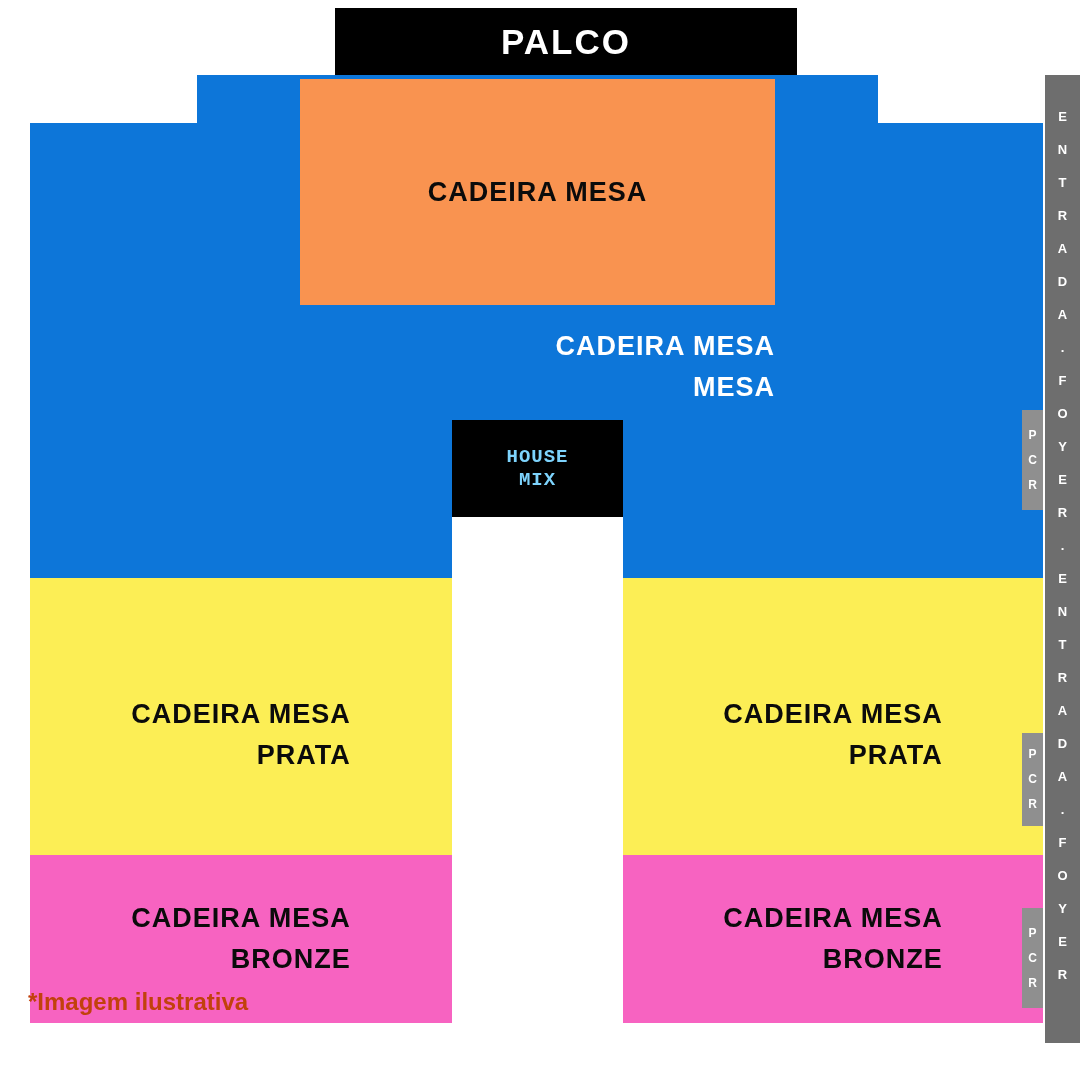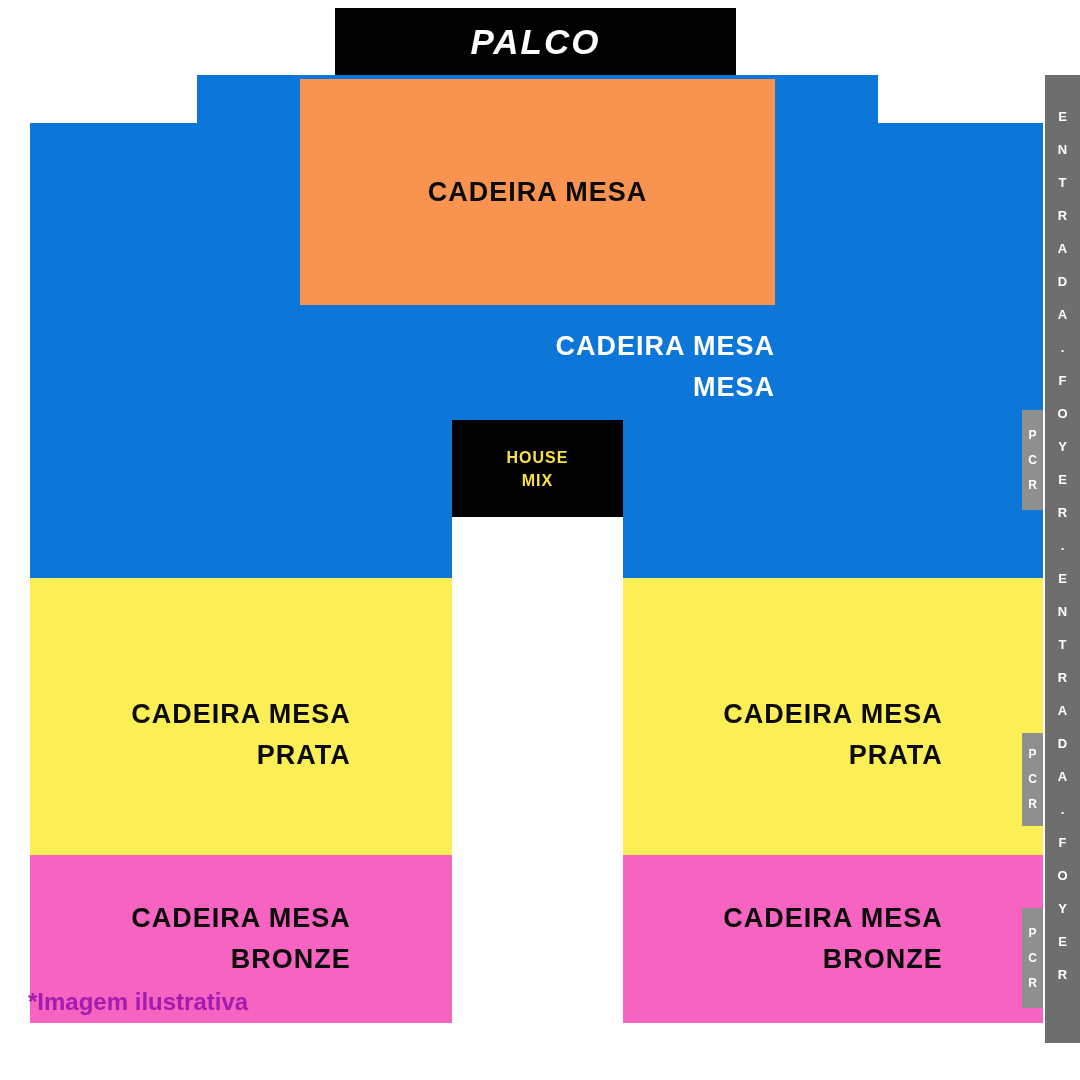--- a/index.html
+++ b/index.html
@@ -7,23 +7,23 @@
   body {
     background: #ffffff;
     font-family: "Liberation Sans", sans-serif;
     overflow: hidden;
   }
   .canvas { position: relative; width: 1080px; height: 1080px; background: #fff; }
   .abs { position: absolute; }
 
   
   .stage {
-    left: 335px; top: 8px; width: 401px; height: 67px;
+    left: 335px; top: 8px; width: 462px; height: 67px;
     background: var(--stage, #000);
-    display: flex; align-items: center; justify-content: center; font-style: italic;
+    display: flex; align-items: center; justify-content: center;
   }
   .stage-label {
     color: #fff; font-weight: bold; font-size: 35px; letter-spacing: 2px;
   }
 
   
   .blue-top  { left: 197px; top: 75px;  width: 681px;  height: 50px;  background: var(--ouro, #0d76d9); }
   .blue-main { left: 30px;  top: 123px; width: 1013px; height: 455px; background: var(--ouro, #0d76d9); }
 
   
@@ -41,22 +41,22 @@
 
   
   .ouro-label { left: 300px; top: 326px; width: 475px; }
 
   
   .house-mix {
     left: 452px; top: 420px; width: 171px; height: 97px; background: #000;
     display: flex; flex-direction: column; align-items: center; justify-content: center;
   }
   .house-mix .line {
-    display: block; color: #fde047; font-weight: bold; font-size: 16px;
-    letter-spacing: 1px; line-height: 23px; text-align: center;
+    display: block; color: #7dd3fc; font-weight: bold; font-size: 19px;
+    letter-spacing: 1px; line-height: 23px; text-align: center; font-family: Liberation Mono, monospace;
   }
 
   
   .center-aisle { left: 452px; top: 517px; width: 171px; height: 61px; background: #fff; }
 
   
   .prata {
     top: 578px; height: 277px; background: var(--prata, #fcee55);
     display: flex; align-items: center; justify-content: center; padding-top: 36px;
   }
@@ -85,21 +85,21 @@
     left: 1022px; width: 21px; background: var(--pcr_box, #8f8f8f);
     display: flex; align-items: center; justify-content: center;
   }
   .pcr .vtext { font-size: 12px; letter-spacing: 11px; padding-top: 10px; }
   .pcr-1 { top: 410px; height: 100px; }
   .pcr-2 { top: 733px; height: 93px;  }
   .pcr-3 { top: 908px; height: 100px; }
 
   
   .footer-note {
-    left: 28px; top: 988px; font-size: 24px; font-weight: bold; color: #a21caf;
+    left: 28px; top: 988px; font-size: 24px; font-weight: bold; color: #c2410c;
   }
 </style>
 </head>
 <body>
 
 <div class="canvas">
 
   <div class="abs stage">
     <span class="stage-label">PALCO</span>
   </div>

